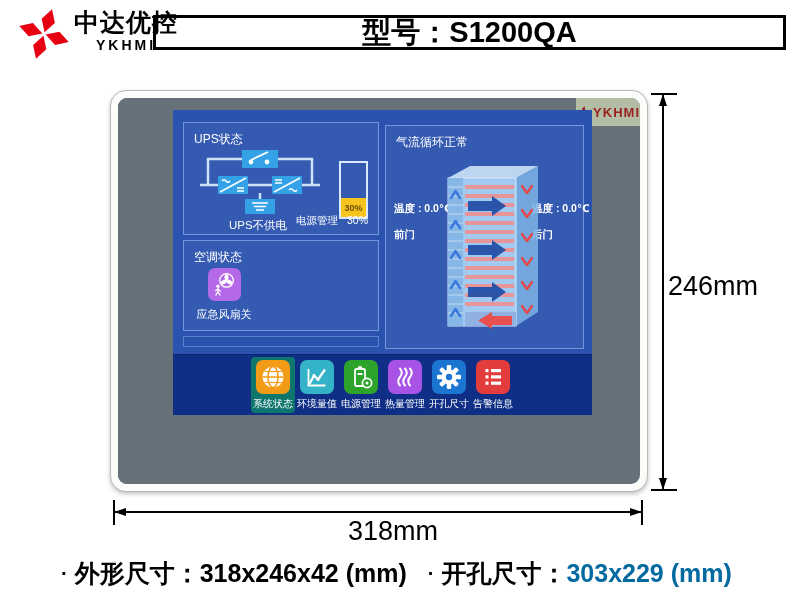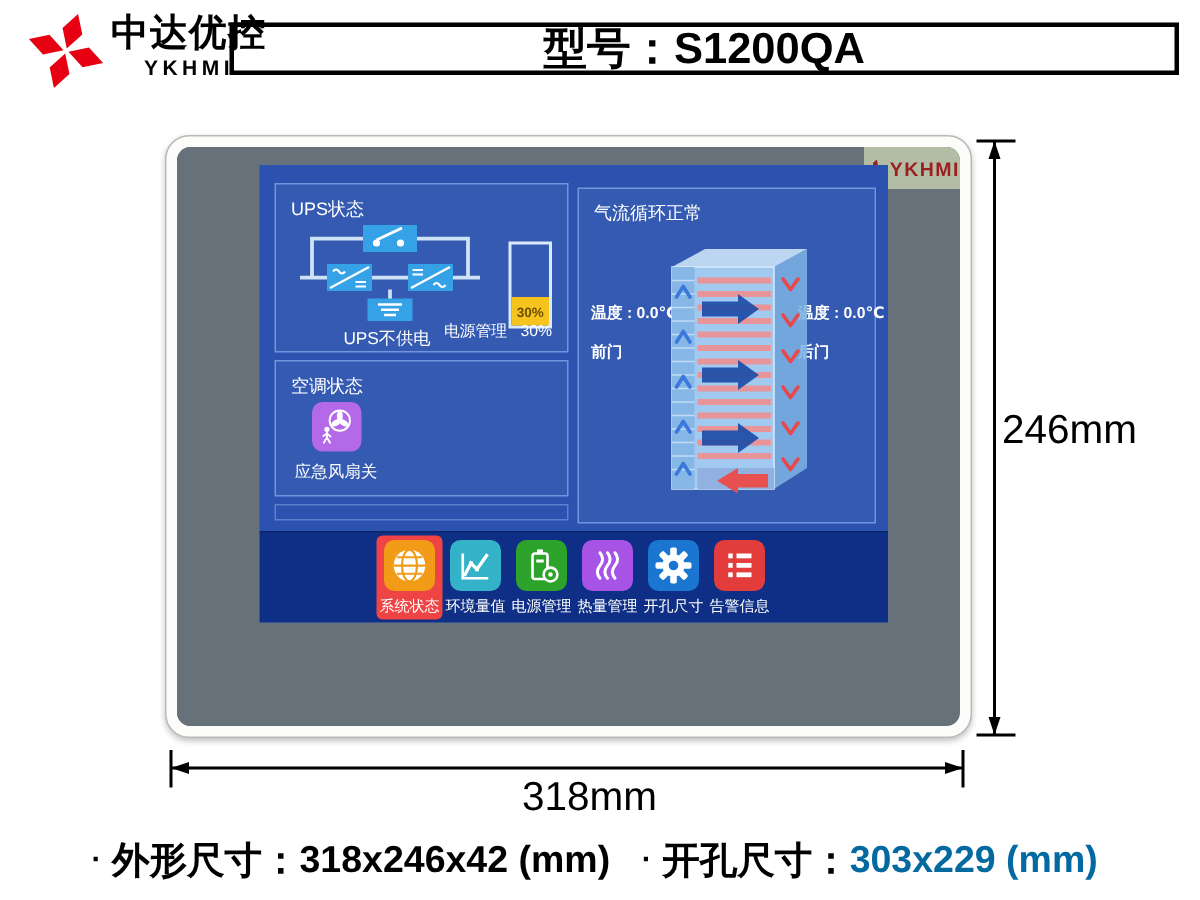--- a/index.html
+++ b/index.html
@@ -58,21 +58,21 @@
   .tile-green{background:#3ba218;}
   .tile-blue{background:#3aa0e8;}
   .tile-purple{background:#b469e8;}
   .ac-label{font-size:11px;color:#fff;margin-top:6px;white-space:nowrap;}
   .air-text{position:absolute;font-size:10.5px;color:#fff;white-space:nowrap;font-weight:bold;}
   .cabinet{position:absolute;left:52px;top:30px;}
   
   .toolbar{position:absolute;left:0;right:0;bottom:0;height:60px;background:#0e2f85;border-top:1px solid #0a2668;}
   .tools{position:absolute;left:78px;top:2px;display:flex;}
   .tool{width:44px;height:56px;display:flex;flex-direction:column;align-items:center;padding-top:3px;box-sizing:border-box;border-radius:4px;}
-  .tool-sel{background:#ef4444;}
+  .tool-sel{background:#0f766e;}
   .tool-icon{width:34px;height:34px;border-radius:7px;display:flex;align-items:center;justify-content:center;}
   .ti-orange{background:#f29b16;}
   .ti-teal{background:#34b2c8;}
   .ti-green{background:#2da32b;}
   .ti-purple{background:#a653e6;}
   .ti-blue{background:#1b76d2;}
   .ti-red{background:#e23c3c;}
   .tool-label{font-size:10px;color:#fff;margin-top:3px;white-space:nowrap;}
   
   .dim-svg{position:absolute;}

